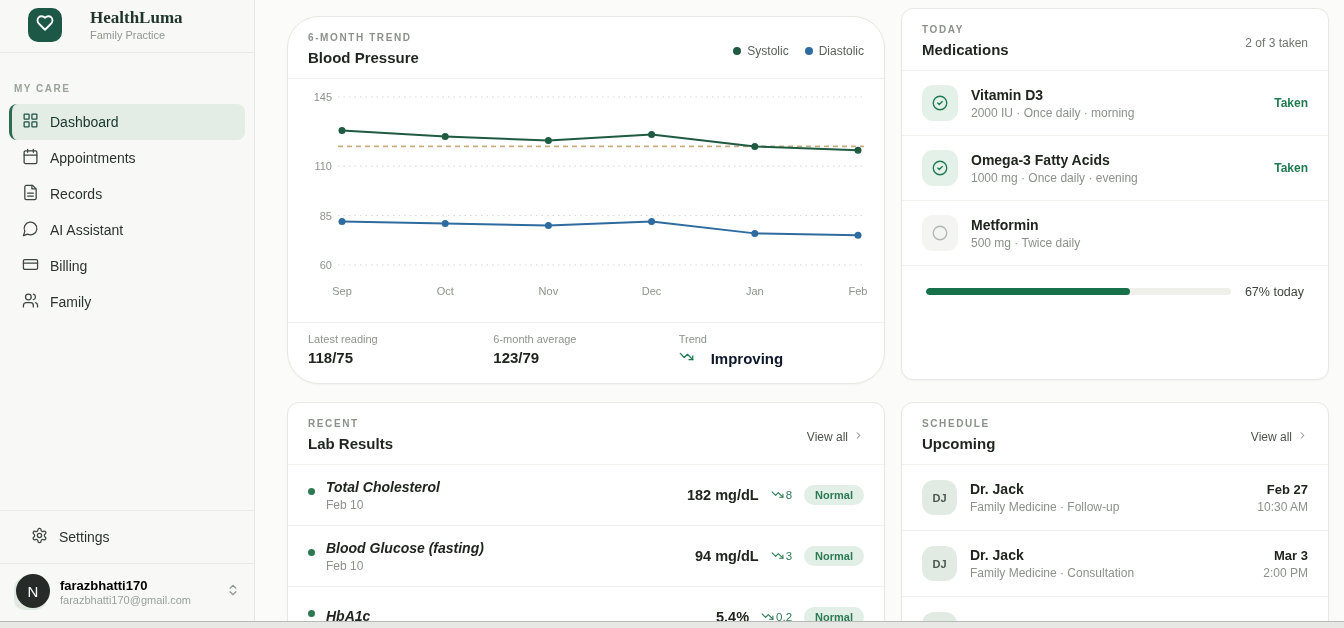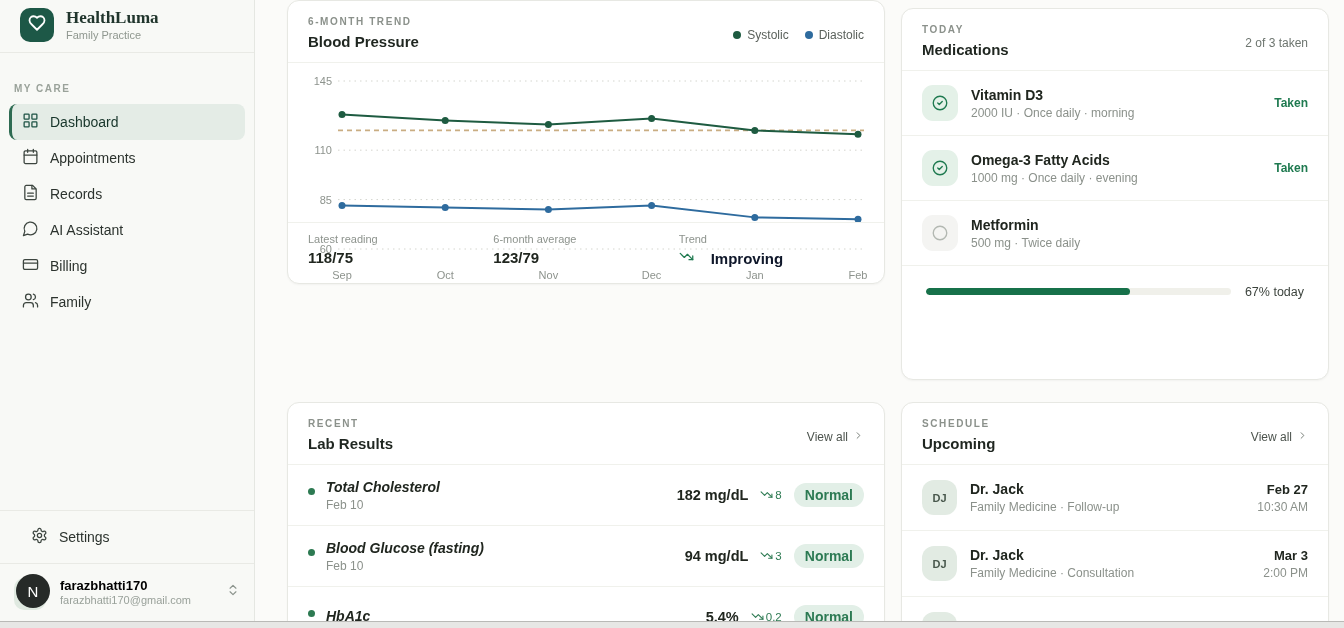--- a/index.html
+++ b/index.html
@@ -2,21 +2,21 @@
 <html><head>
 <meta charset="utf-8">
 <style>
   * { margin:0; padding:0; box-sizing:border-box; }
   html,body { width:1344px; height:628px; overflow:hidden; }
   body { font-family:"Liberation Sans", sans-serif; background:#fbfbf9; color:#22292​4; position:relative; }
   .app { position:relative; width:1344px; height:628px; }
 
   
   .sidebar { position:absolute; left:0; top:0; width:255px; height:628px; background:#f8f9f6; border-right:1px solid #e5e7e2; }
-  .brand { display:flex; align-items:center; gap:12px; padding:8px 14px 10px 20px; border-bottom:1px solid #e9eae5; }
+  .brand { display:flex; align-items:center; gap:28px; padding:8px 14px 10px 28px; border-bottom:1px solid #e9eae5; }
   .brand-logo { width:34px; height:34px; border-radius:10px; background:#1d5847; display:flex; align-items:center; justify-content:center; flex:0 0 auto; }
   .brand-name { font-family:"Liberation Serif", serif; font-weight:700; font-size:17px; color:#20352c; line-height:1.1; }
   .brand-sub { font-size:11px; color:#8f978f; margin-top:1px; }
   .section-label { font-size:10px; font-weight:700; letter-spacing:1.5px; color:#9aa29a; padding:0 14px; margin:30px 0 10px 0; }
   .nav { padding:0 9px; }
   .nav-item { display:flex; align-items:center; gap:11px; height:36px; padding:0 10px; border-radius:8px; font-size:14px; color:#2c332e; cursor:pointer; border-left:3px solid transparent; }
   .nav-item svg { width:17px; height:17px; stroke:#3c453f; flex:0 0 auto; }
   .nav-item.active { background:#e4ece6; border-left:3px solid #2e6b52; color:#17352a; }
   .nav-item.active svg { stroke:#1d5244; }
   .sidebar-bottom { position:absolute; left:0; right:0; bottom:14px; }
@@ -26,21 +26,21 @@
   .avatar-wrap { position:relative; width:36px; height:36px; flex:0 0 auto; }
   .avatar-bg { position:absolute; left:0; bottom:0; width:32px; height:32px; border-radius:10px; background:#dfe9e0; }
   .avatar { position:absolute; right:0; top:0; width:34px; height:34px; border-radius:50%; background:#262a28; color:#fff; display:flex; align-items:center; justify-content:center; font-size:15px; }
   .profile-name { font-size:13px; font-weight:700; color:#22292​4; }
   .profile-email { font-size:11px; color:#99a19a; margin-top:1px; }
   .profile-chevron { margin-left:auto; }
   .profile-chevron svg { width:14px; height:14px; stroke:#8b938c; }
 
   
   .card { position:absolute; background:#ffffff; border:1px solid #e7e8e3; border-radius:12px; box-shadow:0 1px 2px rgba(20,30,25,0.04); }
-  .card-bp   { left:287px; top:0;   width:598px; height:284px; }
+  .card-bp   { left:287px; top:16px;   width:598px; height:368px;border-radius:32px; }
   .card-med  { left:901px; top:8px;   width:428px; height:372px; }
   .card-labs { left:287px; top:402px; width:598px; height:300px; }
   .card-sch  { left:901px; top:402px; width:428px; height:300px; }
   .card-head { display:flex; align-items:flex-start; padding:15px 20px 12px 20px; }
   .eyebrow { font-size:10px; font-weight:700; letter-spacing:1.6px; color:#8b918b; }
   .card-title { font-size:15px; font-weight:700; color:#1f2620; margin-top:6px; }
   .head-right { margin-left:auto; display:flex; align-items:center; gap:14px; padding-top:12px; }
   .head-note { font-size:12px; color:#6d756f; }
   .view-all { display:flex; align-items:center; gap:5px; font-size:12px; color:#4c534d; cursor:pointer; }
   .view-all svg { width:11px; height:11px; stroke:#6d756f; }
@@ -81,21 +81,21 @@
 
   
   .lab-row { display:flex; align-items:center; height:61px; padding:0 20px; border-top:1px solid #f0f1ec; cursor:pointer; }
   .lab-dot { width:7px; height:7px; border-radius:50%; background:#2d7a52; margin-right:11px; flex:0 0 auto; align-self:flex-start; margin-top:23px; }
   .lab-name { font-size:14px; font-weight:700; color:#20261f;font-style:italic; }
   .lab-date { font-size:12px; color:#8b918b; margin-top:3px; }
   .lab-right { margin-left:auto; display:flex; align-items:center; gap:12px; }
   .lab-value { font-size:14.5px; font-weight:700; color:#20261f; }
   .lab-trend { display:flex; align-items:center; gap:2px; font-size:11.5px; color:#2d7a52; }
   .lab-trend svg { width:13px; height:13px; stroke:#2d7a52; }
-  .badge { background:#e2efe7; color:#2c7a53; font-size:14px; font-weight:600; padding:4px 11px; border-radius:999px; }
+  .badge { background:#e2efe7; color:#2c7a53; font-size:11px; font-weight:600; padding:4px 11px; border-radius:999px; }
 
   
   .appt-row { display:flex; align-items:center; gap:13px; height:66px; padding:0 20px; border-top:1px solid #f0f1ec; cursor:pointer; }
   .appt-avatar { width:35px; height:35px; border-radius:12px; background:#e2ebe3; color:#49584d; font-size:11px; font-weight:600; display:flex; align-items:center; justify-content:center; flex:0 0 auto; }
   .appt-name { font-size:14px; font-weight:700; color:#20261f; }
   .appt-detail { font-size:12px; color:#8b918b; margin-top:3px; }
   .appt-right { margin-left:auto; text-align:right; }
   .appt-date { font-size:13px; font-weight:700; color:#20261f; }
   .appt-time { font-size:12px; color:#8b918b; margin-top:3px; }
 

